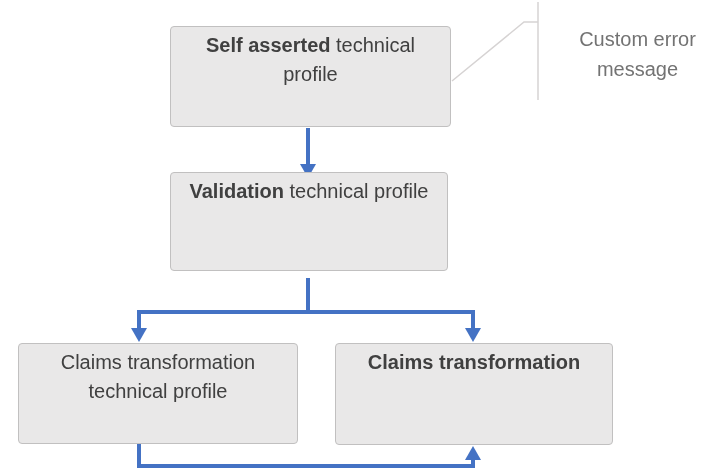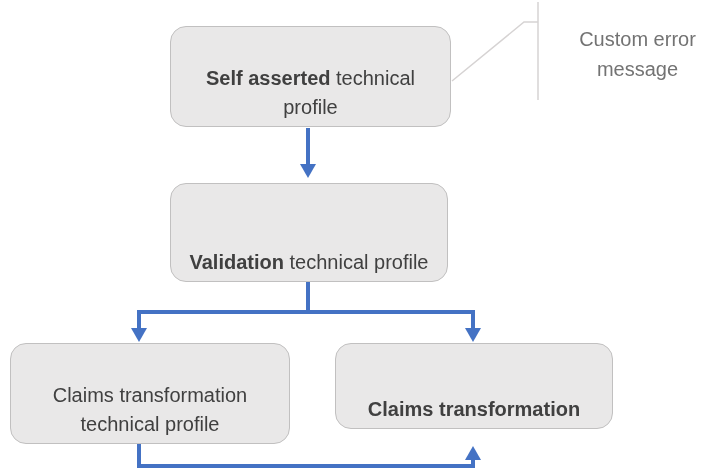--- a/index.html
+++ b/index.html
@@ -21,35 +21,35 @@
     top: 0;
     width: 727px;
     height: 470px;
     pointer-events: none;
   }
   .node {
     position: absolute;
     box-sizing: border-box;
     background: #e9e8e8;
     border: 1px solid #c1c0c0;
-    border-radius: 16px;
+    border-radius: 4px;
     display: flex;
-    align-items: flex-end;
+    align-items: flex-start;
     justify-content: center;
     text-align: center;
     color: #404040;
     font-size: 20px;
     line-height: 29px;
     padding: 4px 12px;
   }
   .node .bold { font-weight: bold; }
   .node-a { left: 170px; top: 26px;  width: 281px; height: 101px; }
-  .node-b { left: 170px; top: 183px; width: 278px; height: 99px;  }
-  .node-c { left: 10px;   top: 343px; width: 280px; height: 101px; }
-  .node-d { left: 335px; top: 343px; width: 278px; height: 86px; }
+  .node-b { left: 170px; top: 172px; width: 278px; height: 99px;  }
+  .node-c { left: 18px;   top: 343px; width: 280px; height: 101px; }
+  .node-d { left: 335px; top: 343px; width: 278px; height: 102px; }
   .callout-text {
     position: absolute;
     left: 548px;
     top: 24px;
     width: 179px;
     text-align: center;
     color: #737373;
     font-size: 20px;
     line-height: 30px;
   }

